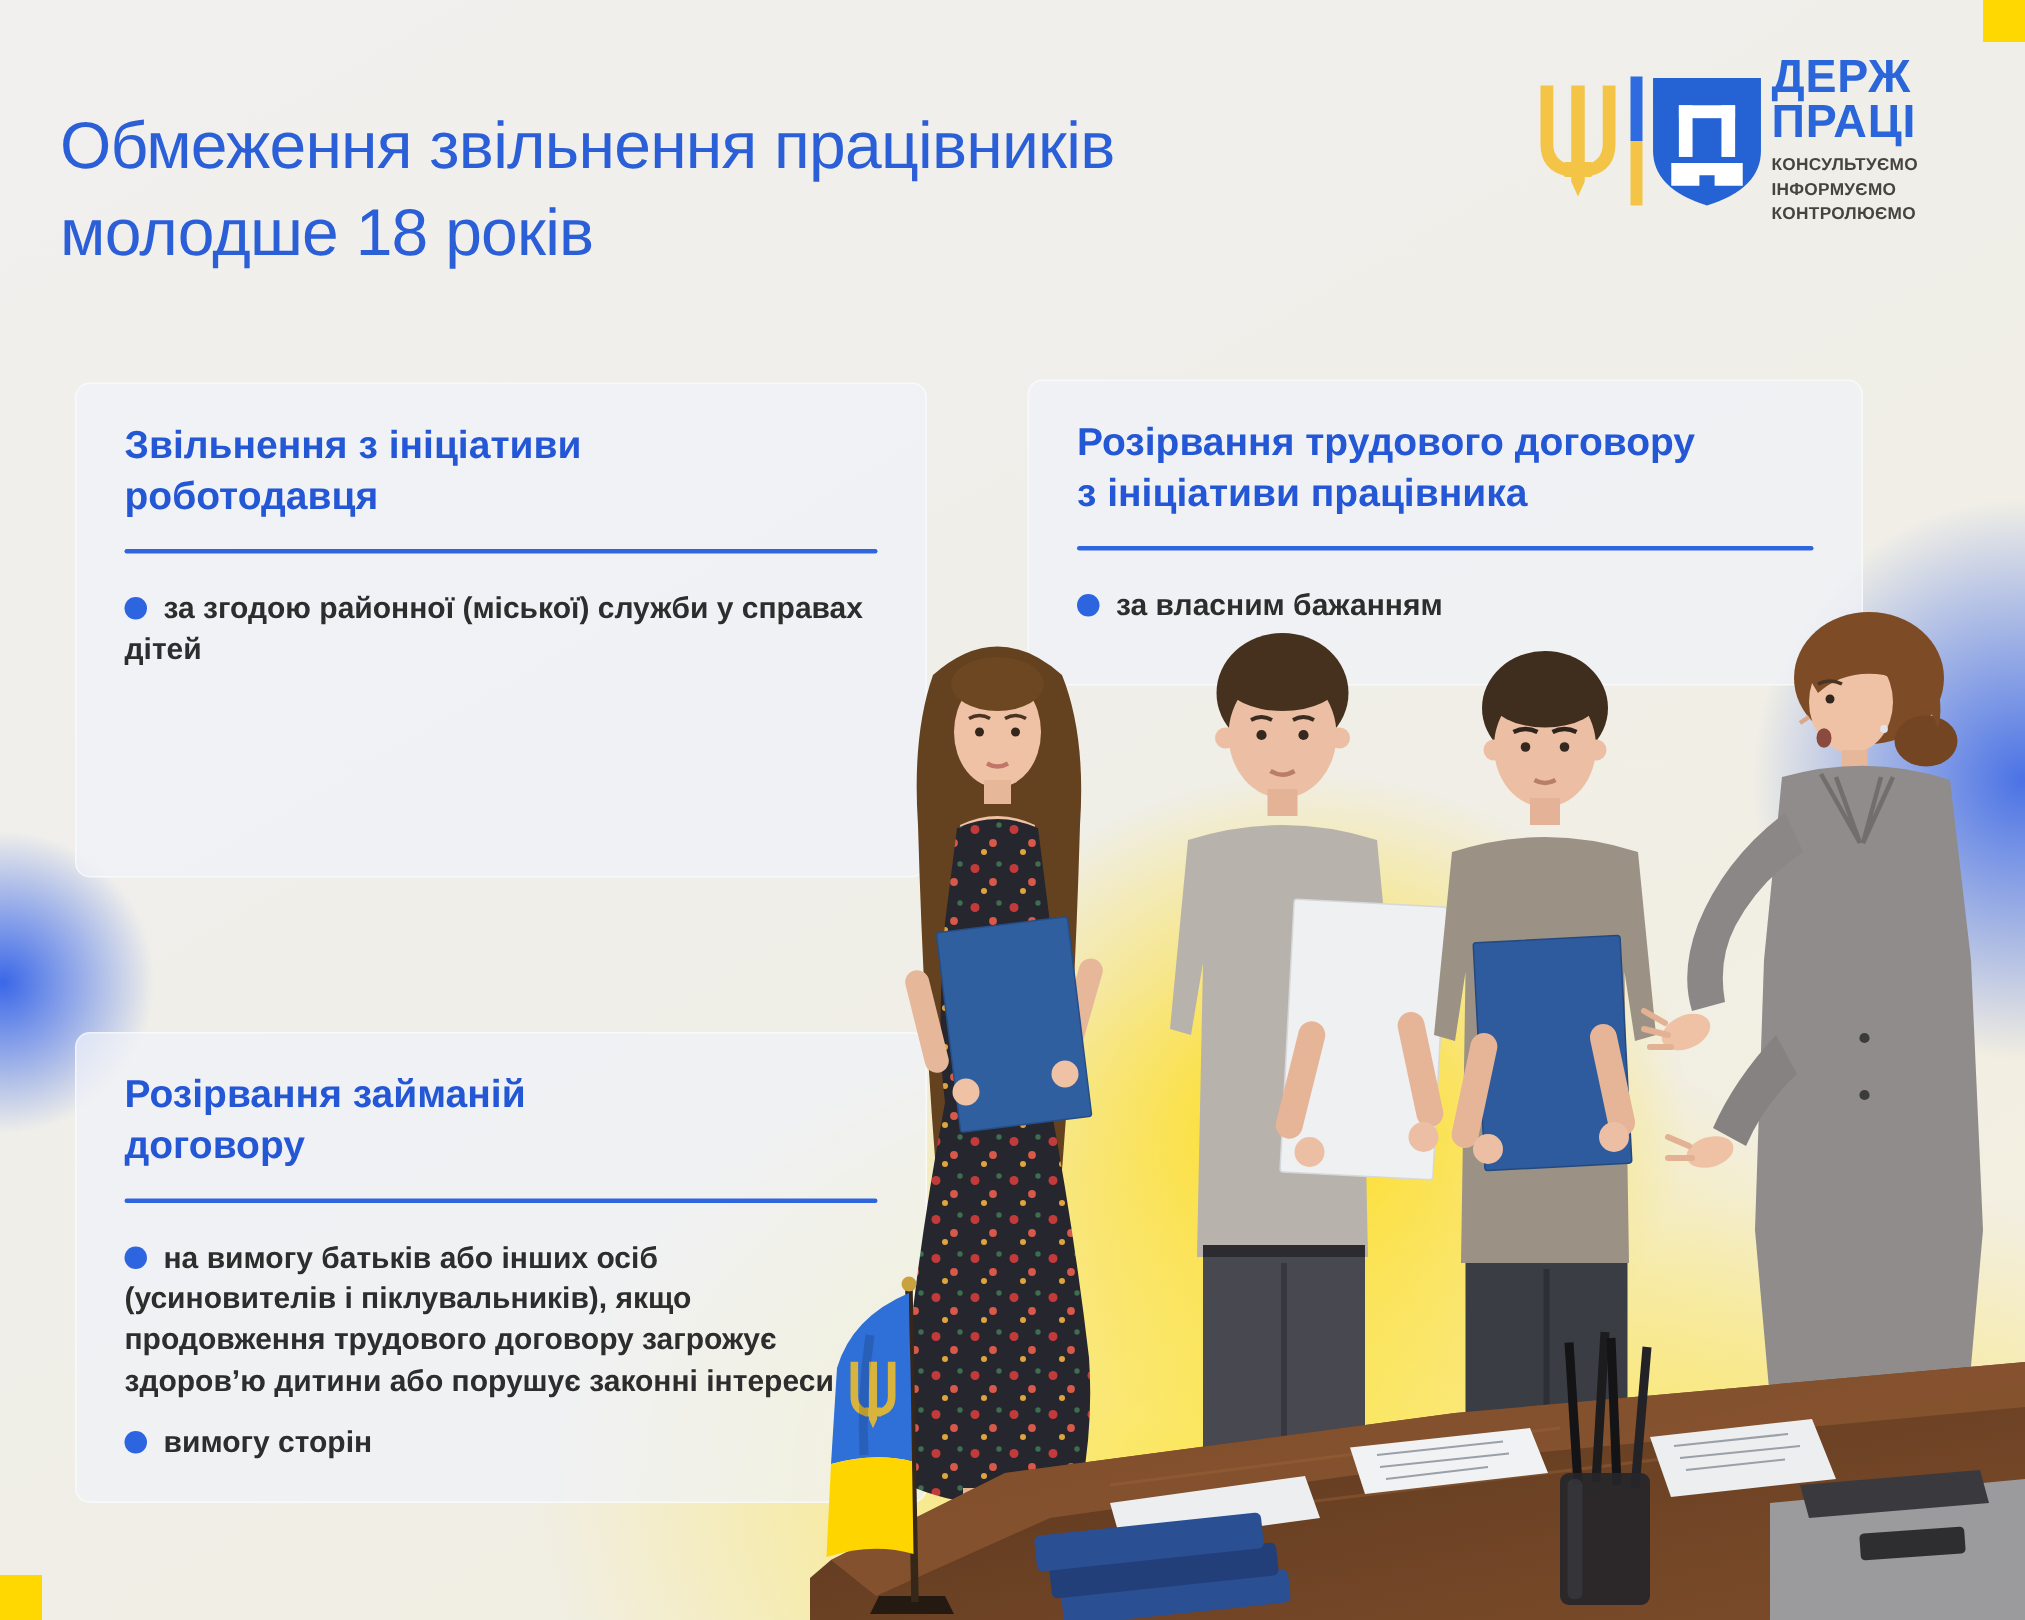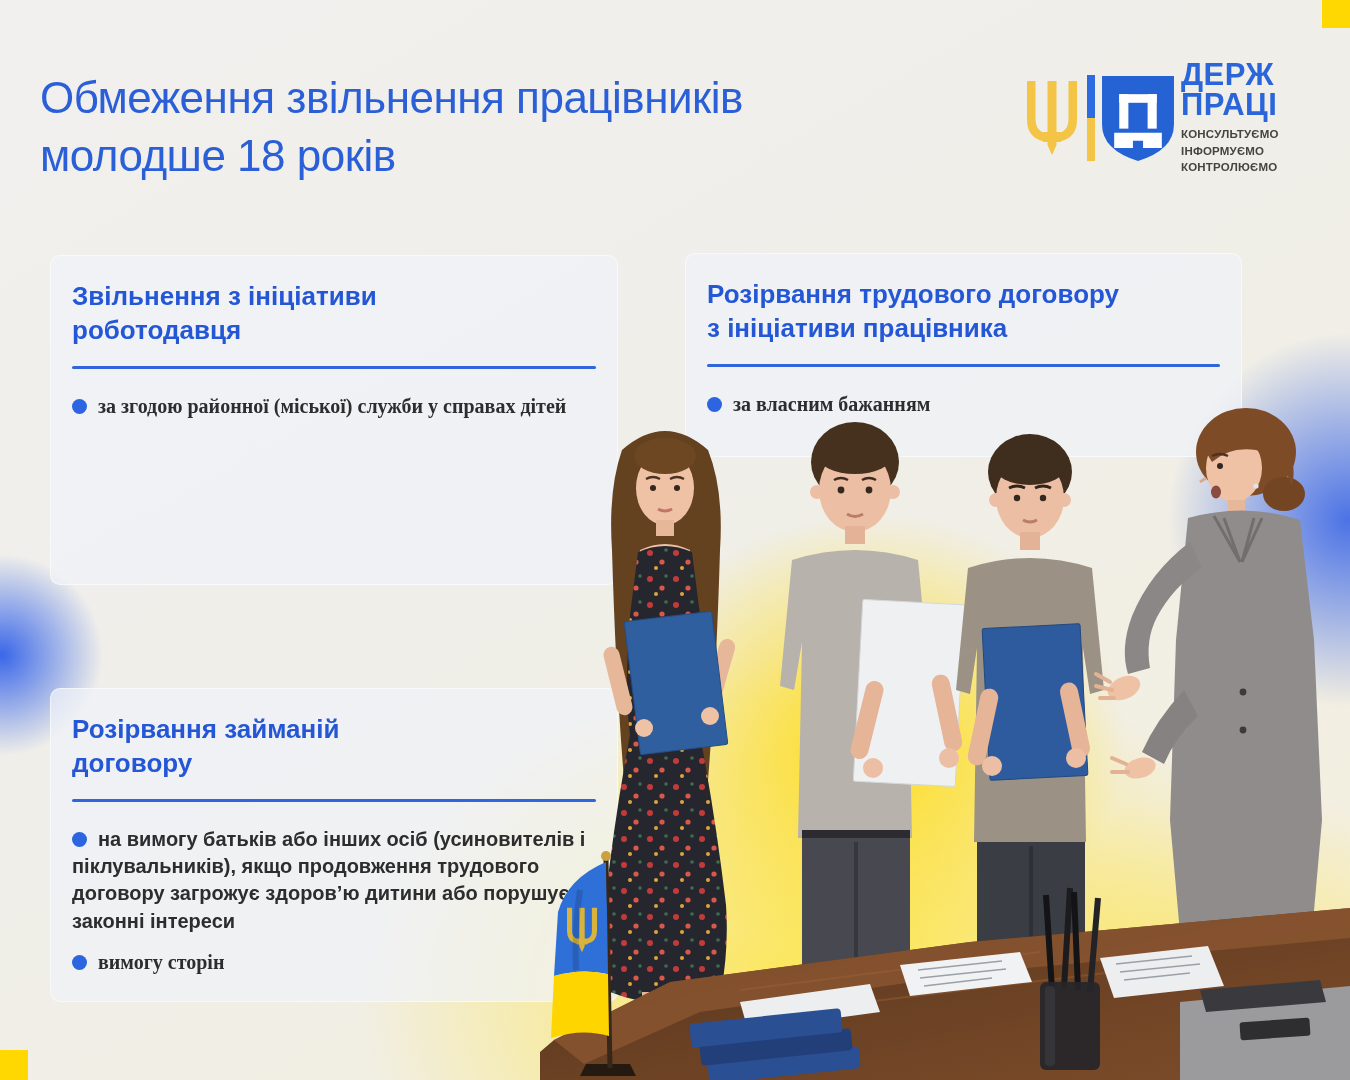--- a/index.html
+++ b/index.html
@@ -21,35 +21,35 @@
   .sq-tr{left:1322px;top:0;width:28px;height:28px;background:#ffd701;}
   .sq-bl{left:0;top:1050px;width:28px;height:30px;background:#ffd701;}
   .sq-br{left:1318px;top:1049px;width:32px;height:31px;background:#2e6be0;}
 
   .page-title{
     position:absolute;left:40px;top:40px;max-width:950px;
     font-size:44px;font-weight:400;letter-spacing:-.5px;
     color:#2b5fd8;line-height:1.3;white-space:pre-line;
   }
 
-  .logo{position:absolute;left:1022px;top:60px;display:flex;align-items:center;gap:5px;}
+  .logo{position:absolute;left:1022px;top:36px;display:flex;align-items:center;gap:5px;}
   .logo .divider{width:8px;height:86px;background:linear-gradient(180deg,#2e6be0 0 50%,#f3c445 50% 100%);}
   .org-name{font-size:31px;font-weight:700;color:#2a65d9;line-height:.97;letter-spacing:.5px;white-space:pre-line;}
   .tagline{margin-top:6px;font-size:11.5px;font-weight:700;color:#45453f;line-height:1.45;letter-spacing:.2px;white-space:pre-line;}
 
   .card{
     position:absolute;box-sizing:border-box;
     background:rgba(240,243,248,.72);
     border:1px solid rgba(255,255,255,.55);
-    border-radius:10px;padding:24px 21px;
+    border-radius:10px;padding:24px 32px;
   }
   .card h2{margin:0;font-size:26px;font-weight:700;color:#2457d5;line-height:1.3;white-space:pre-line;}
   .rule{height:3px;border-radius:2px;background:#2f66dd;margin:18px 0 24px;}
   .bullet{margin:4px 0 14px;font-size:20px;font-weight:700;color:#2d2d2d;line-height:1.37;}
-  .bullet:last-child{margin-bottom:0;font-family:Liberation Serif, serif;}
+  .bullet:last-child{margin-bottom:0;}
   .dot{display:inline-block;width:15px;height:15px;border-radius:50%;background:#2d64e0;margin-right:11px;transform:translateY(1px);}
   #card1{left:50px;top:255px;width:568px;min-height:330px;}
   #card2{left:685px;top:253px;width:557px;min-height:204px;}
   #card3{left:50px;top:688px;width:568px;min-height:296px;}
 
   .scene{position:absolute;left:540px;top:390px;width:810px;height:690px;}
 </style>
 </head>
 <body>
 

